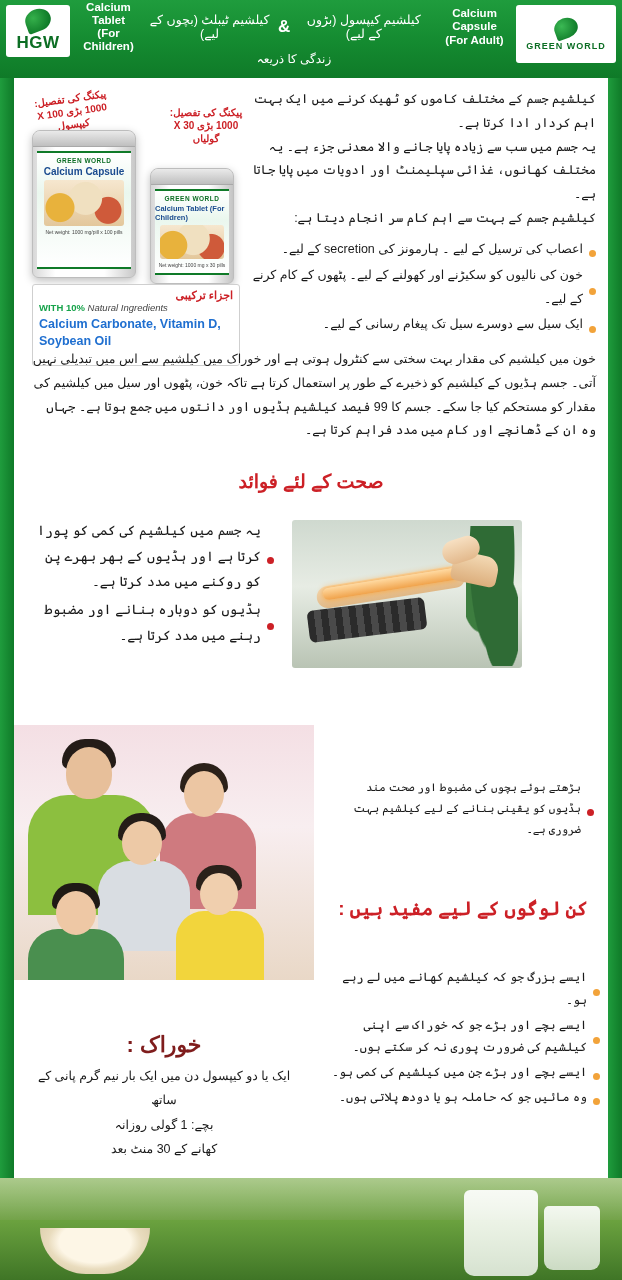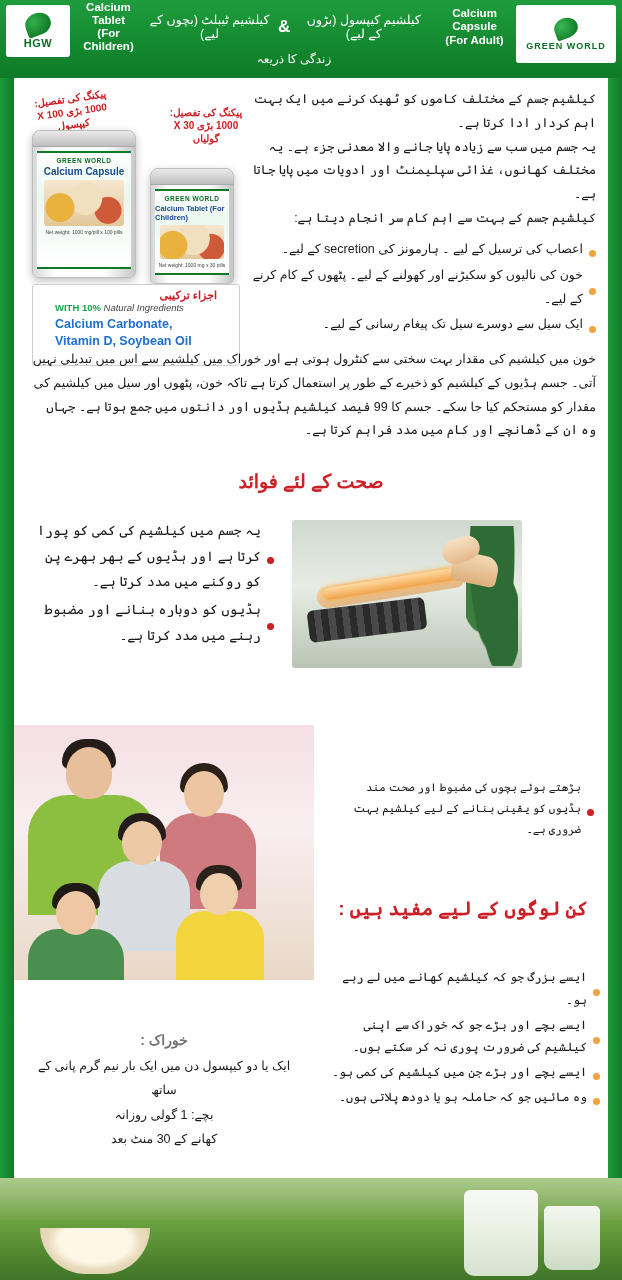--- a/index.html
+++ b/index.html
@@ -31,21 +31,21 @@
     align-items: center; justify-content: center;
   }
   .logo-left .leafmark {
     width: 26px; height: 22px;
     background: radial-gradient(circle at 35% 35%, #35b04b 0%, #0e7a28 75%);
     border-radius: 50% 50% 50% 10%;
     transform: rotate(-20deg);
     margin-bottom: 2px;
   }
   .logo-left .logotext {
-    font-size: 11px; font-weight: bold; color: #0c6e24;
+    font-size: 17px; font-weight: bold; color: #0c6e24;
     letter-spacing: .5px;
   }
   .logo-right {
     position: absolute;
     right: 6px; top: 5px;
     width: 100px; height: 58px;
     background: #ffffff;
     border-radius: 3px;
     display: flex; flex-direction: column;
     align-items: center; justify-content: center;
@@ -152,21 +152,21 @@
   }
   .label .foodpic.sm { height: 34px; }
   .label .wt { font-size: 5px; color:#444; margin-top:3px; }
 
   .ingredient-card {
     position: absolute;
     left: 18px; top: 206px; width: 208px; height: 82px;
     background: #ffffff;
     border: 1px solid #cfcfcf;
     border-radius: 3px;
-    padding: 4px 22px;
+    padding: 4px 6px;
   }
   .ic-ur {
     direction: rtl; text-align: right; color:#cc2026;
     font-size: 11px; font-weight: bold;
   }
   .ic-en-1 { font-size: 9.5px; color:#16a34a; font-weight:bold; }
   .ic-en-1 i { color:#444; font-style: italic; font-weight: normal; text-align: center;}
   .ic-main {
     font-size: 12.5px; color:#1f6fd0; font-weight: bold; line-height:1.35;
     margin-top: 3px;
@@ -261,22 +261,22 @@
   .fam-boy-body { left: 14px; top: 204px; width: 96px; height: 52px; background:#4a8f4f; border-radius: 30px 30px 0 0;}
 
   .bullets-3 { left: 318px; top: 52px; width: 262px; font-size: 11px;}
   .heading-3 { left: 318px; top: 172px; width: 262px; }
 
   
   .sec4 { position: absolute; top: 1000px; left: 14px; width: 594px; height: 182px; text-decoration: underline; }
   .bullets-4 { left: 318px; top: -34px; width: 268px; font-size: 12px; }
   .dose-box { position: absolute; left: 18px; top: 32px; width: 264px; }
   .dose-title {
-    direction: rtl; text-align: center; color:#737373;
-    font-weight: bold; font-size: 14px;
+    direction: rtl; text-align: center; color:#7f1d1d;
+    font-weight: bold; font-size: 22px;
   }
   .dose-body {
     direction: rtl; text-align: center; color:#1b1b1b;
     font-size: 12.5px; line-height: 1.95; margin-top: 6px;
   }
   .dose-line-2 { text-align: center; }
 
   
   .footer-img {
     position: absolute; left: 0; top: 1178px; width: 622px; height: 102px;

